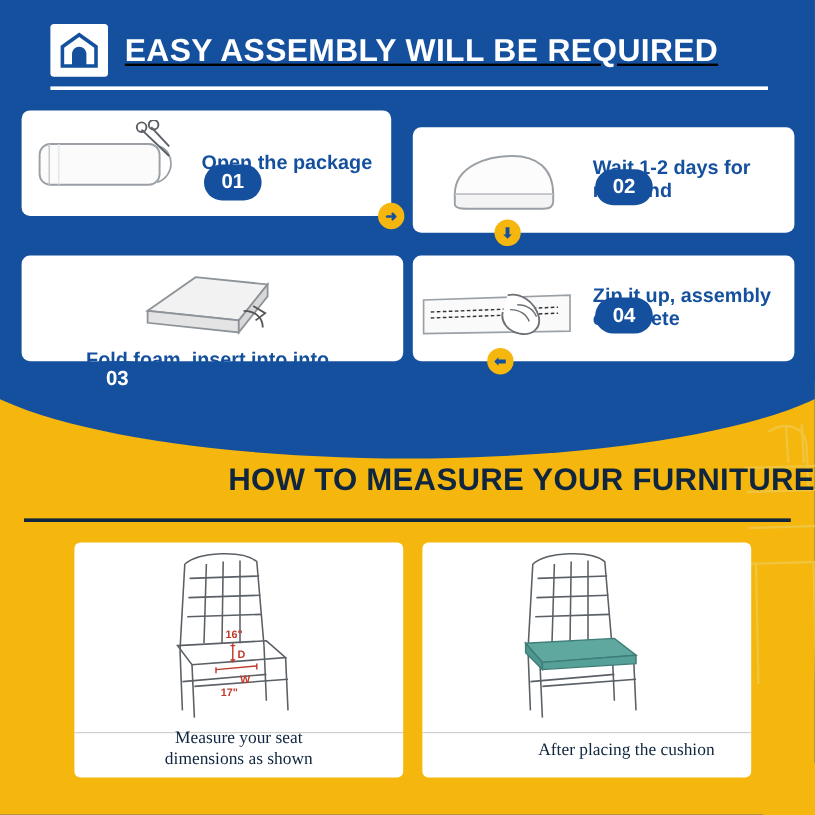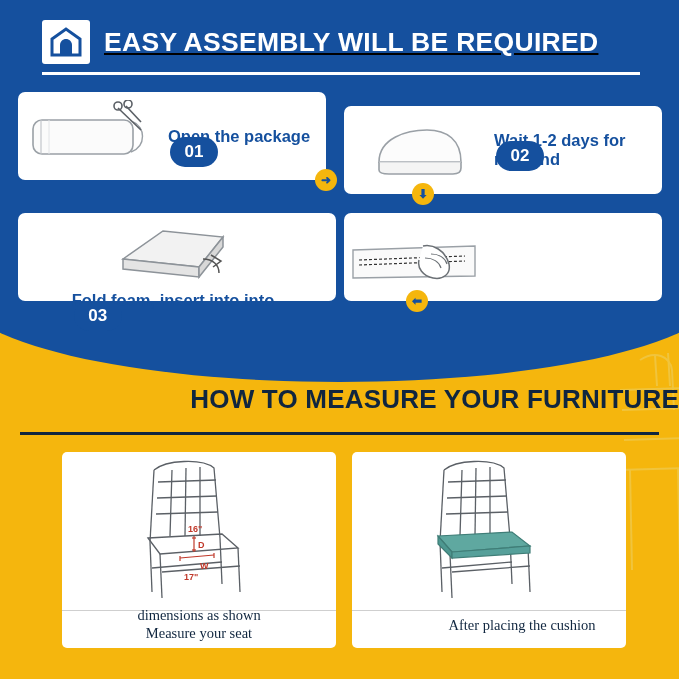--- a/index.html
+++ b/index.html
@@ -177,20 +177,24 @@
 <div class="step-card" style="left:344px;top:213px;width:318px;height:88px;">
   <div class="step-art">
     <svg width="148" height="74" viewBox="0 0 148 74">
       <path d="M8 30 L130 26 L130 56 L8 58 Z" fill="#fafafa" stroke="#9aa0a6" stroke-width="1.4"></path>
       <path d="M14 40 L120 36" stroke="#333" stroke-width="1.2" stroke-dasharray="3 2"></path>
       <path d="M14 45 L120 41" stroke="#333" stroke-width="1.2" stroke-dasharray="3 2"></path>
       <path d="M78 26 C88 24 100 30 104 44 C106 54 98 60 88 58 C78 56 72 48 74 40" fill="#ffffff" stroke="#6b7075" stroke-width="1.5"></path>
       <path d="M86 34 C94 34 100 38 102 44" fill="none" stroke="#6b7075" stroke-width="1.2"></path>
       <path d="M80 38 C88 38 94 42 96 48" fill="none" stroke="#6b7075" stroke-width="1.2"></path>
     </svg>
+  </div>
+  <div class="step-text-wrap">
+    <div class="step-num-badge">04</div>
+    <div class="step-label">Zip it up, assembly complete</div>
   </div>
   <div class="arrow-circle" style="left:62px;bottom:-11px;">⬅</div>
 </div>
 
 <div id="measure-title">HOW TO MEASURE YOUR FURNITURE</div>
 <div id="measure-rule"></div>
 
 <div class="photo-card" style="left:62px;top:452px;width:274px;height:196px;">
   <svg width="274" height="152" viewBox="0 0 274 152">
     <g fill="none" stroke="#5b6066" stroke-width="1.3">
@@ -218,22 +222,22 @@
       <path d="M118 104 L118 109"></path>
       <path d="M152 101 L152 106"></path>
     </g>
     <text x="126" y="80" font-family="Liberation Sans, sans-serif" font-size="9" font-weight="bold" fill="#c0392b">16"</text>
     <text x="136" y="96" font-family="Liberation Sans, sans-serif" font-size="9" font-weight="bold" fill="#c0392b">D</text>
     <text x="138" y="117" font-family="Liberation Sans, sans-serif" font-size="9" font-weight="bold" fill="#c0392b">W</text>
     <text x="122" y="128" font-family="Liberation Sans, sans-serif" font-size="9" font-weight="bold" fill="#c0392b">17"</text>
   </svg>
   <div class="photo-divider" style="top:158px;"></div>
   <div class="photo-caption" style="bottom:6px;">
+    <div>Measure your seat</div>
     <div>dimensions as shown</div>
-    <div>Measure your seat</div>
   </div>
 </div>
 
 <div class="photo-card" style="left:352px;top:452px;width:274px;height:196px;">
   <svg width="274" height="152" viewBox="0 0 274 152">
     <g fill="none" stroke="#5b6066" stroke-width="1.3">
       <path d="M92 18 C104 8 140 6 152 16 L158 86"></path>
       <path d="M92 18 L88 90"></path>
       <path d="M96 30 L154 28"></path>
       <path d="M95 46 L155 44"></path>

